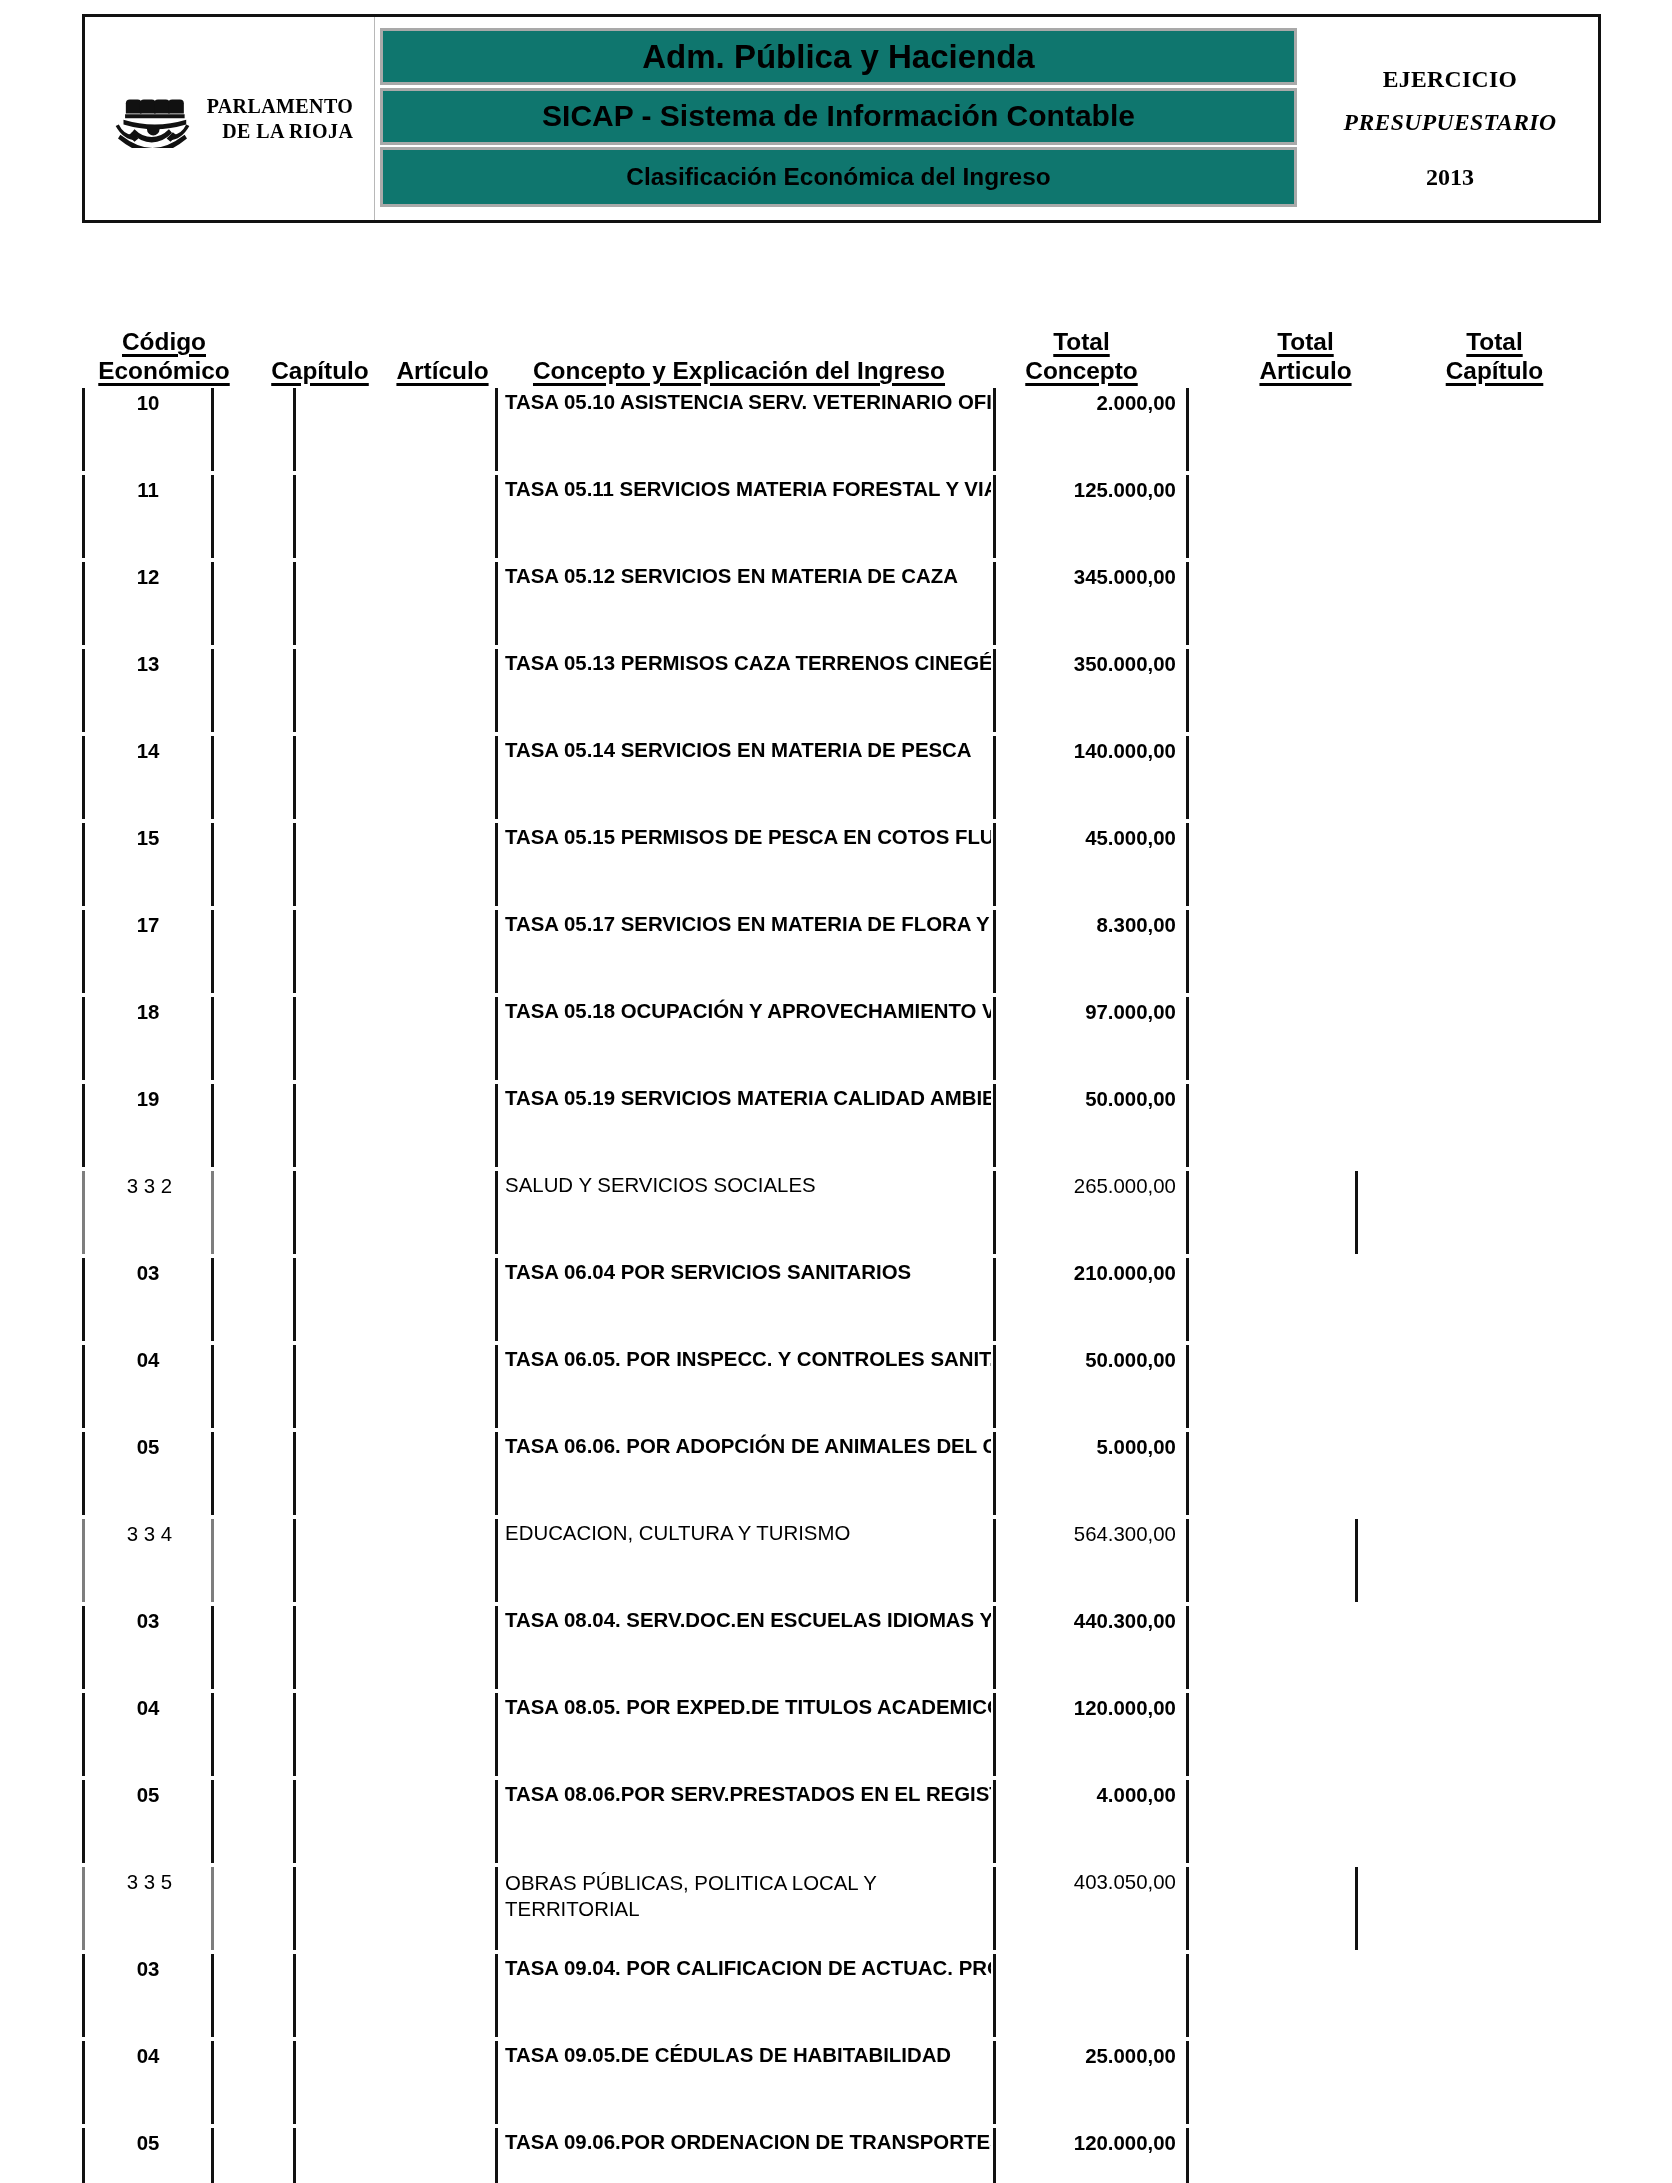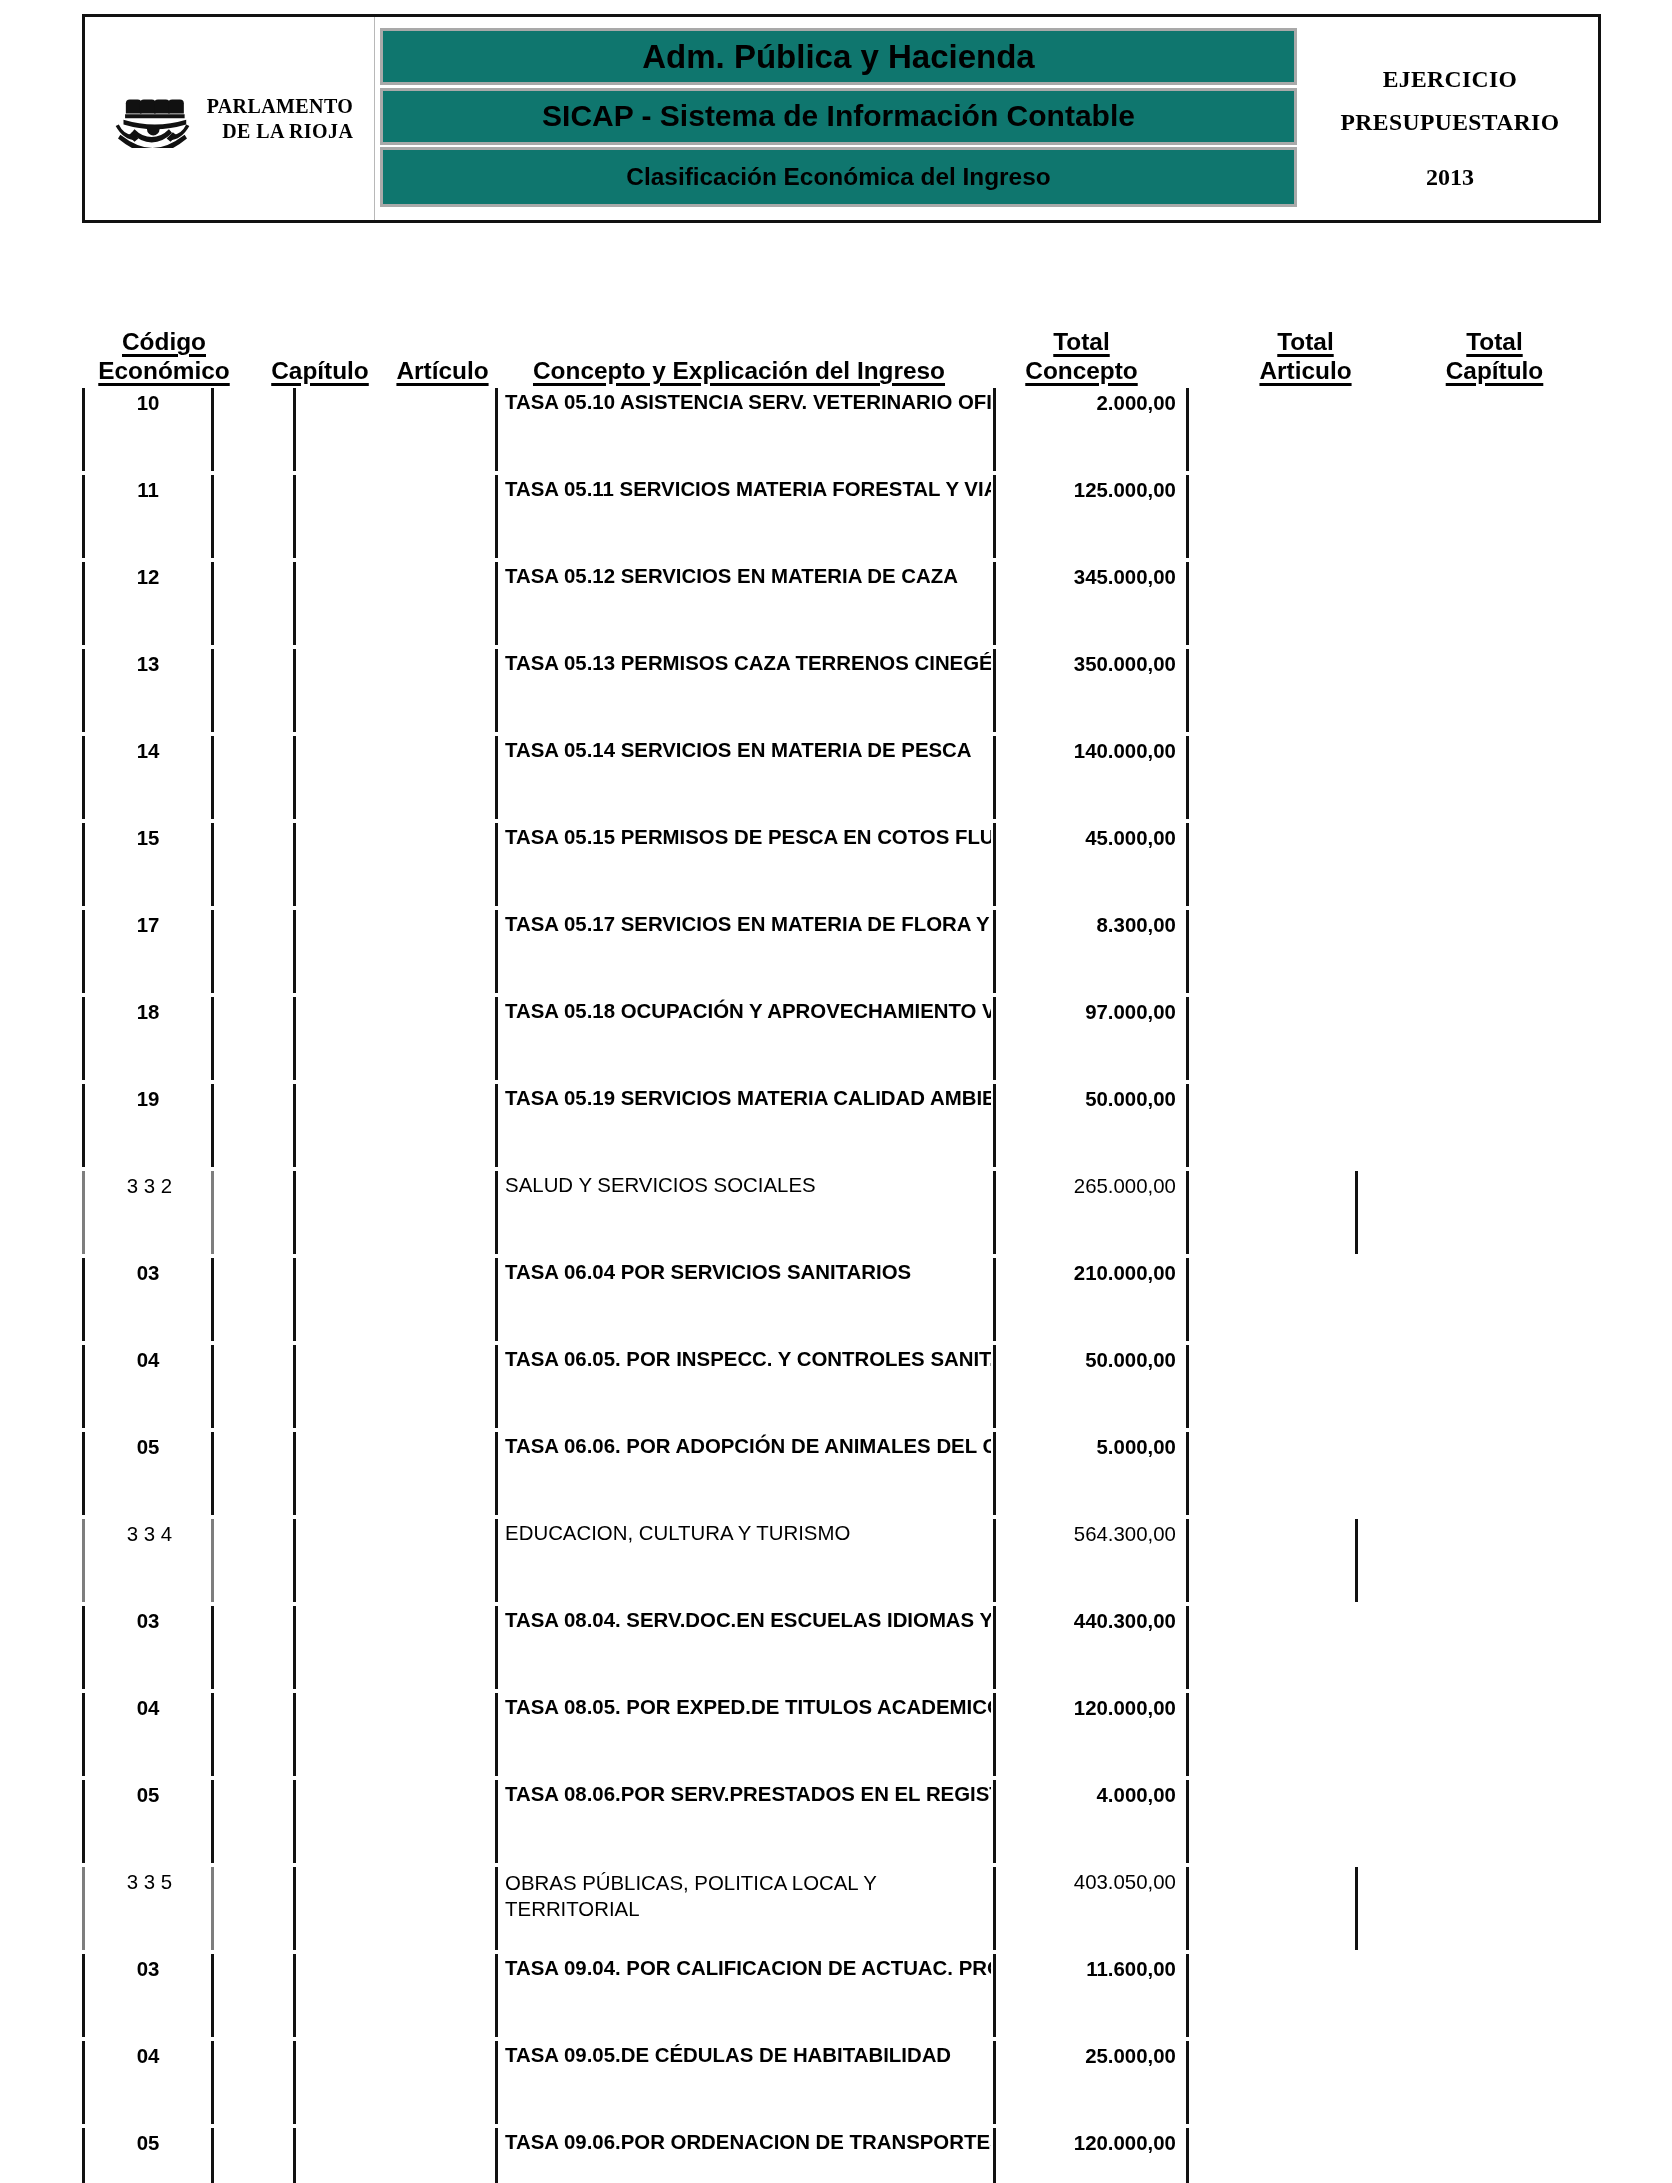--- a/index.html
+++ b/index.html
@@ -94,21 +94,21 @@
     display: flex;
     flex-direction: column;
     align-items: center;
     justify-content: center;
     font-family: "Liberation Serif", serif;
     font-weight: bold;
     box-sizing: border-box;
     padding-bottom: 4.7px;
   }
   .ex-l1 { font-size: 23.6px; letter-spacing: 0.4px; margin-bottom: 15.7px; margin-top: 24px; }
-  .ex-l2 { font-size: 23.6px; letter-spacing: 0.4px; margin-bottom: 28px; }
+  .ex-l2 { font-size: 23.6px; letter-spacing: 0.4px; margin-bottom: 28px; font-style: italic; }
   .ex-l3 { font-size: 24px; }
 
   
   .table-wrap {
     position: absolute;
     left: 0;
     top: 299px;
     width: 1672px;
   }
   .col-head-row {
@@ -549,21 +549,20 @@
       </div>
       <div class="row detail">
         <span class="vline v-a"></span>
         <span class="vline v-b"></span>
         <span class="vline v-c"></span>
         <span class="vline v-d"></span>
         <span class="vline v-e"></span>
         <span class="vline v-f"></span>
         <span class="cell c-codigo">03</span>
         <span class="cell c-concepto">TASA 09.04. POR CALIFICACION DE ACTUAC. PROTEG</span>
-        <span class="cell c-total-concepto">11.600,00</span>
         <span class="cell c-total-articulo"></span>
         <span class="cell c-total-capitulo"></span>
       </div>
       <div class="row detail">
         <span class="vline v-a"></span>
         <span class="vline v-b"></span>
         <span class="vline v-c"></span>
         <span class="vline v-d"></span>
         <span class="vline v-e"></span>
         <span class="vline v-f"></span>

